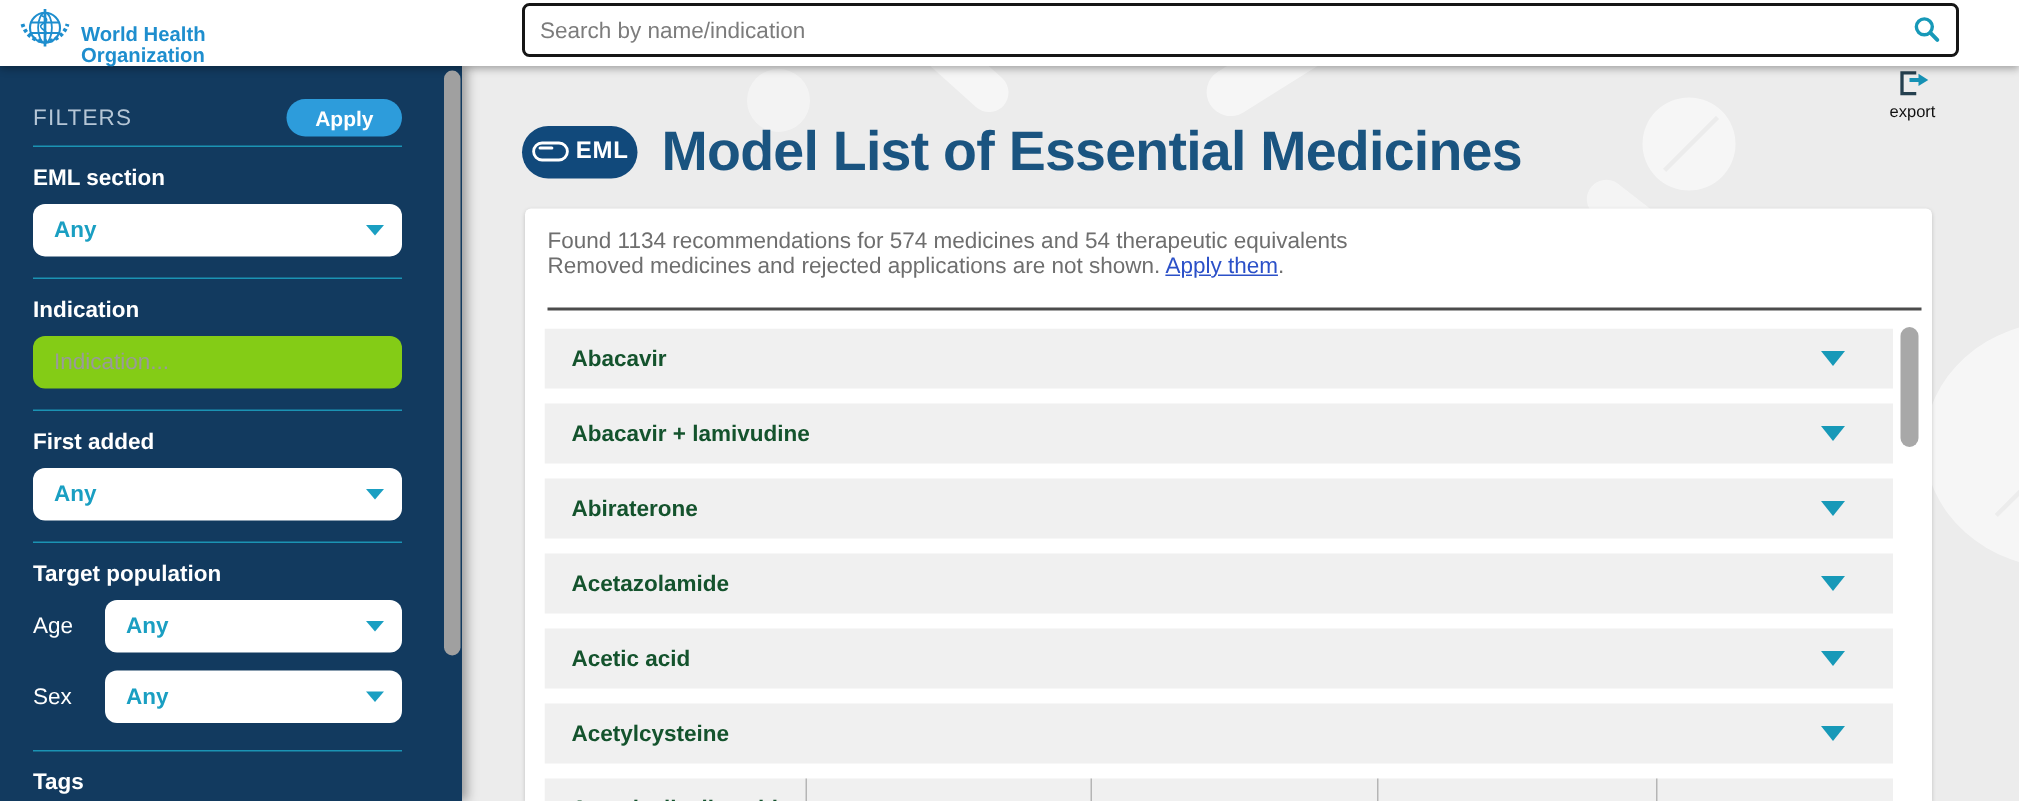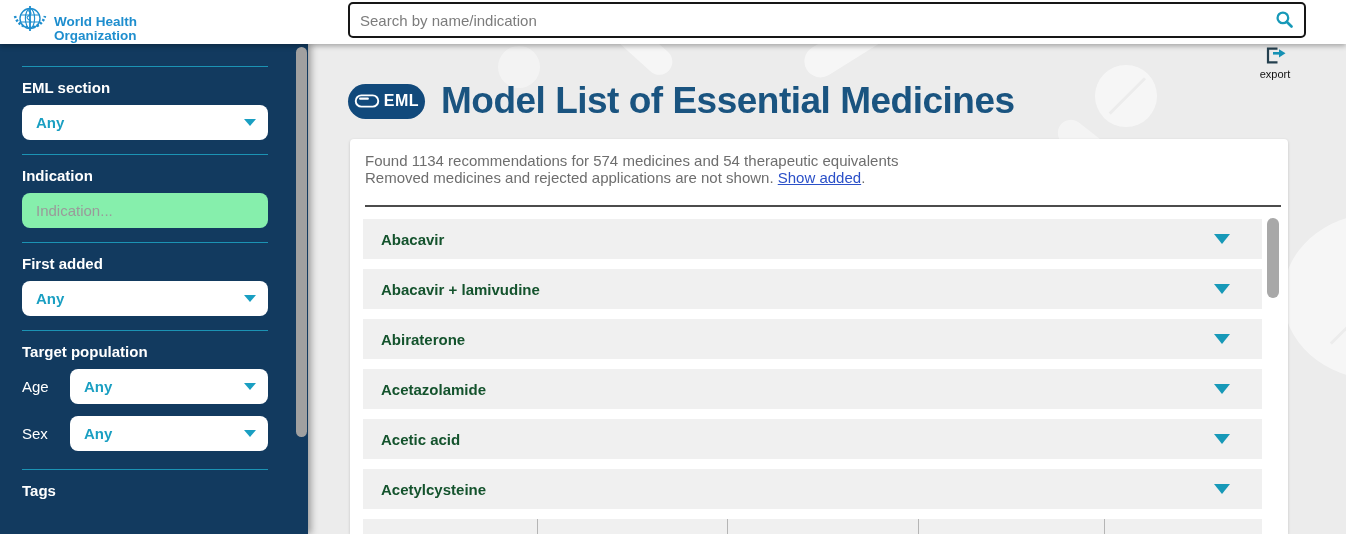--- a/index.html
+++ b/index.html
@@ -25,21 +25,21 @@
   .filters-title{color:#b5c6d6;font-size:15px;letter-spacing:.8px;}
   .apply-btn{background:#2d9cdb;color:#fff;font-weight:bold;font-size:14px;border:none;
     border-radius:13px;height:25px;padding:0 19px;cursor:pointer;font-family:"Liberation Sans",sans-serif;}
   .sidebar hr{border:none;border-top:1px solid #1b93b4;margin:0;}
   .side-label{display:block;margin:12px 0 9px;color:#fff;font-weight:bold;font-size:15px;}
   .side-box{position:relative;height:35px;background:#fff;border-radius:8px;margin-bottom:14px;
     display:flex;align-items:center;padding:0 14px;box-sizing:border-box;cursor:pointer;text-align:center;}
   .side-box .val{color:#1a9fc2;font-weight:bold;font-size:15px;}
   .chev-sm{position:absolute;right:12px;top:14px;width:0;height:0;
     border-left:6px solid transparent;border-right:6px solid transparent;border-top:7px solid #1a9fc2;}
-  .side-input{width:100%;height:35px;background:#86efac;border:none;border-radius:8px;margin-bottom:14px;
+  .side-input{width:100%;height:35px;background:#84cc16;border:none;border-radius:8px;margin-bottom:14px;
     box-sizing:border-box;padding:0 14px;font-size:15px;font-family:"Liberation Sans",sans-serif;color:#333;}
   .side-input::placeholder{color:#9a9a9a;}
   .pop-row{display:flex;align-items:center;margin-bottom:12px;}
   .pop-row .pop-label{width:48px;color:#fff;font-size:15px;}
   .pop-row .side-box{flex:1;margin-bottom:0;}
   .sb-thumb{position:absolute;background:#a0a0a0;border-radius:6px;z-index:40;cursor:grab;}
 
   
   .main{position:absolute;left:308px;top:44px;width:1038px;height:490px;background:#ececec;overflow:hidden;}
   .wm{position:absolute;background:rgba(255,255,255,.55);z-index:0;}
@@ -100,20 +100,24 @@
           <svg viewBox="0 0 20 20" width="19" height="19">
             <circle cx="8.3" cy="8.3" r="5.6" fill="none" stroke="#1799b8" stroke-width="2.4"></circle>
             <path d="M12.6 12.6 17.4 17.4" stroke="#1799b8" stroke-width="2.8" stroke-linecap="round"></path>
           </svg>
         </span>
       </button>
     </div>
   </div>
 
   <div class="sidebar">
+    <div class="filters-row">
+      <span class="filters-title">FILTERS</span>
+      <button class="apply-btn">Apply</button>
+    </div>
     <hr>
 
     <span class="side-label">EML section</span>
     <div class="side-box">
       <span class="val">Any</span>
       <span class="chev-sm"></span>
     </div>
     <hr>
 
     <span class="side-label">Indication</span>
@@ -185,21 +189,21 @@
         </span>
         <span>EML</span>
       </div>
       <span class="page-title">Model List of Essential Medicines</span>
     </div>
 
     <div class="card">
       <div class="summary">
         <div>Found 1134 recommendations for 574 medicines and 54 therapeutic equivalents</div>
         <div>
-          <span>Removed medicines and rejected applications are not shown. </span><a>Show added</a><span>.</span>
+          <span>Removed medicines and rejected applications are not shown. </span><a>Apply them</a><span>.</span>
         </div>
       </div>
       <div class="card-divider"></div>
 
       <div class="med-list">
 
   <div class="med-row">
     <span class="med-name">Abacavir</span>
     <span class="chev-row"></span>
   </div>

